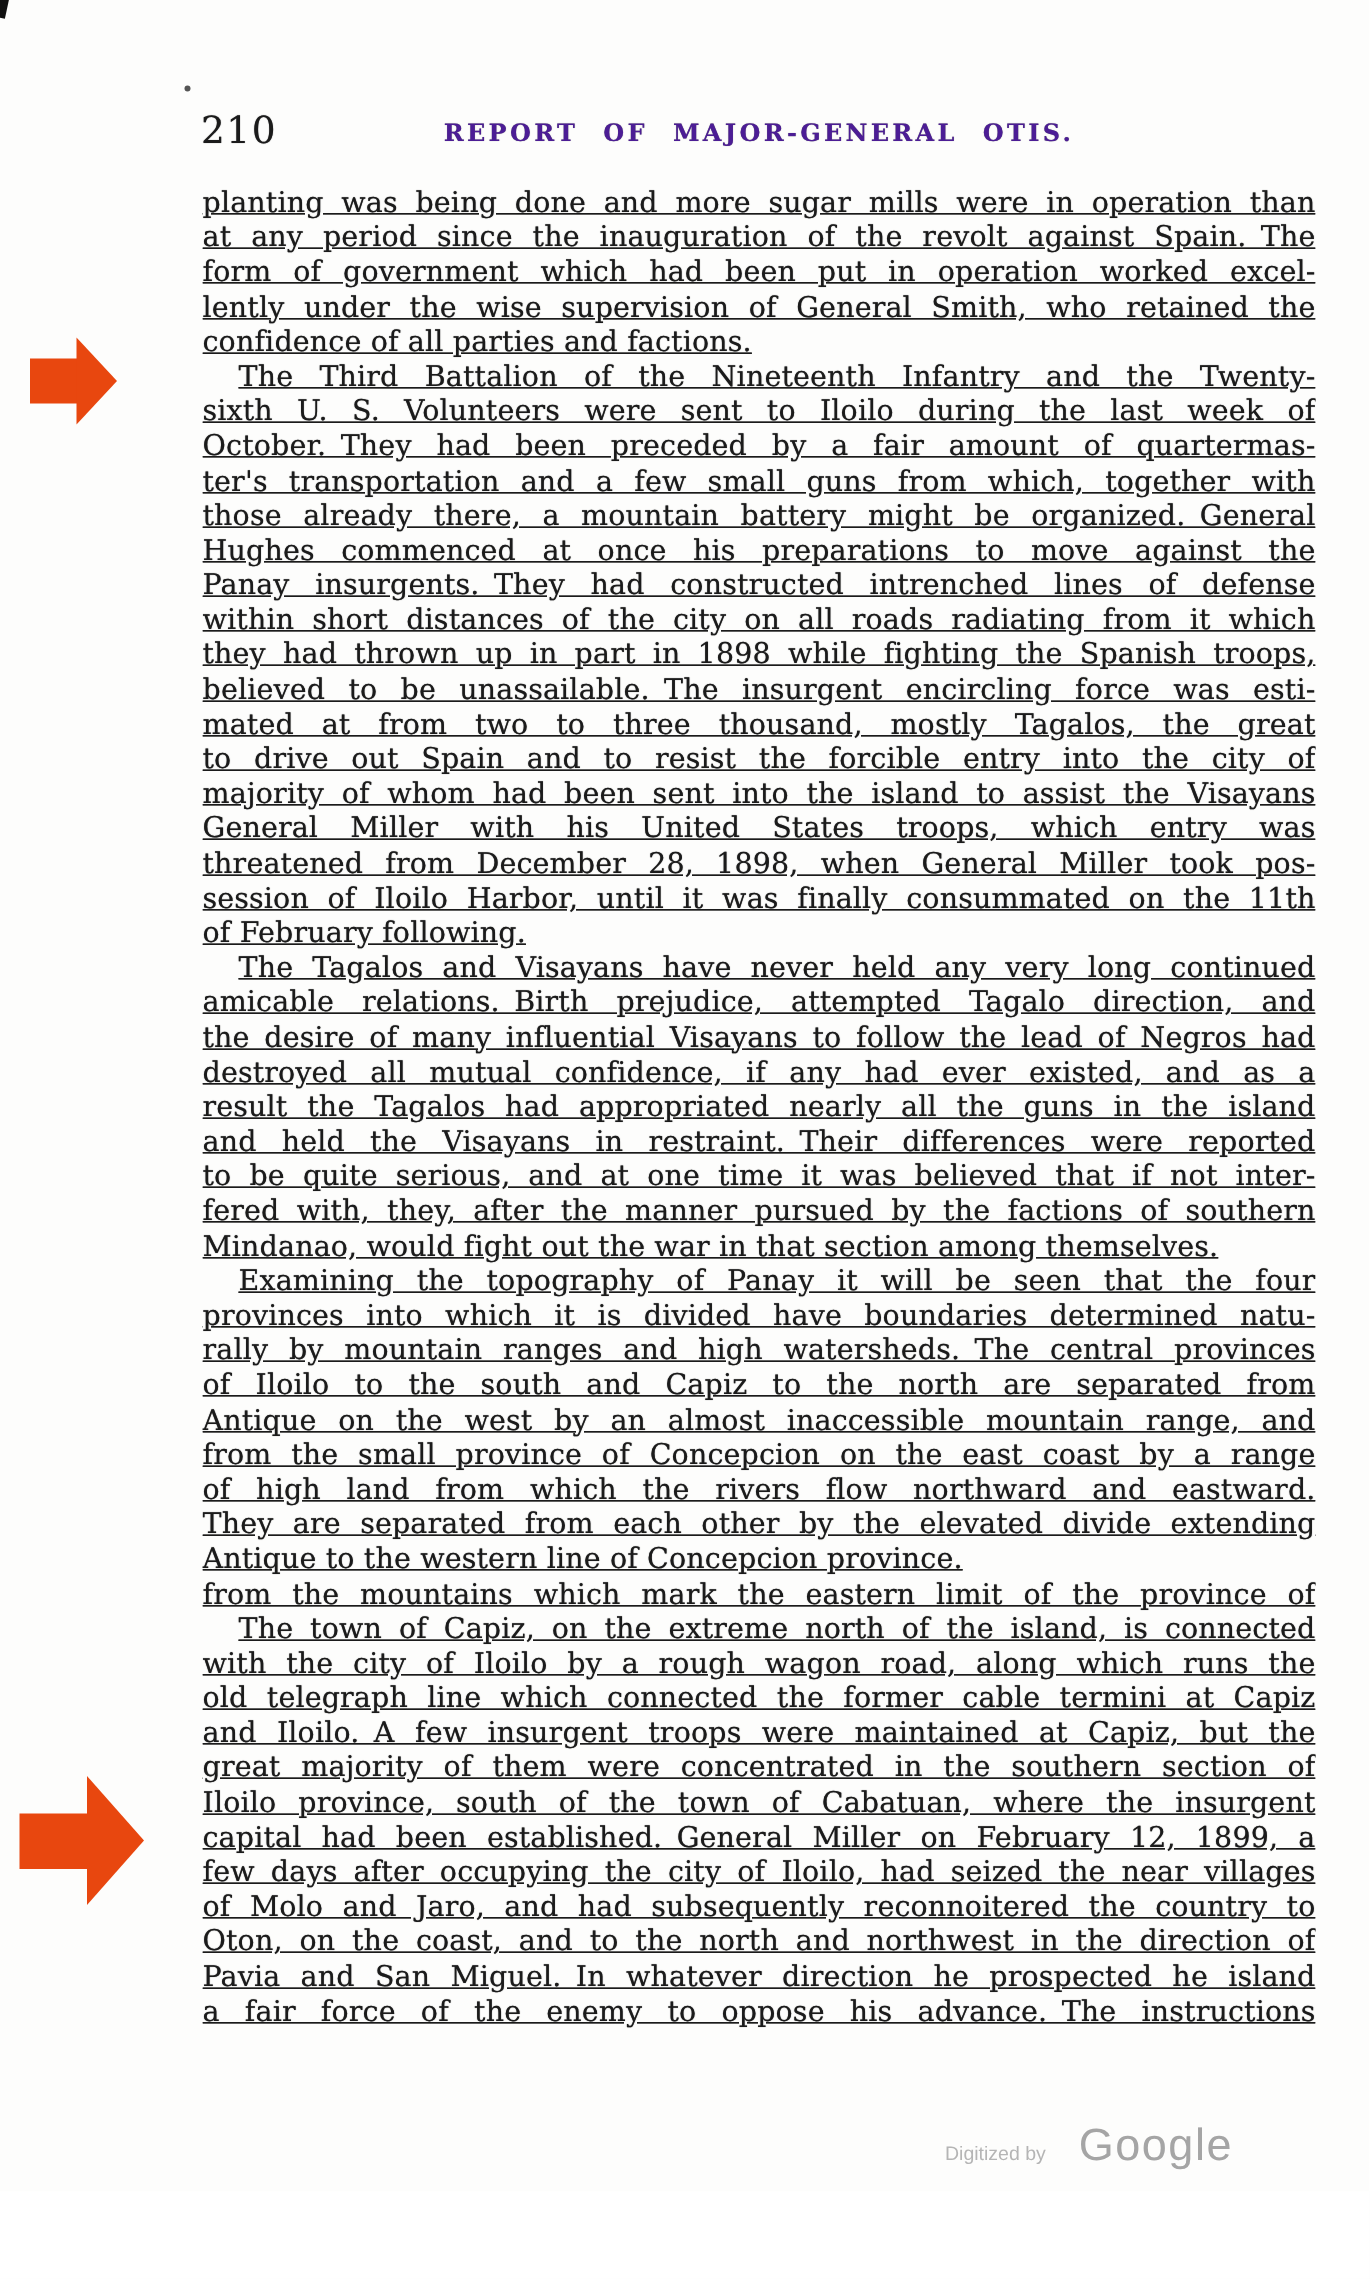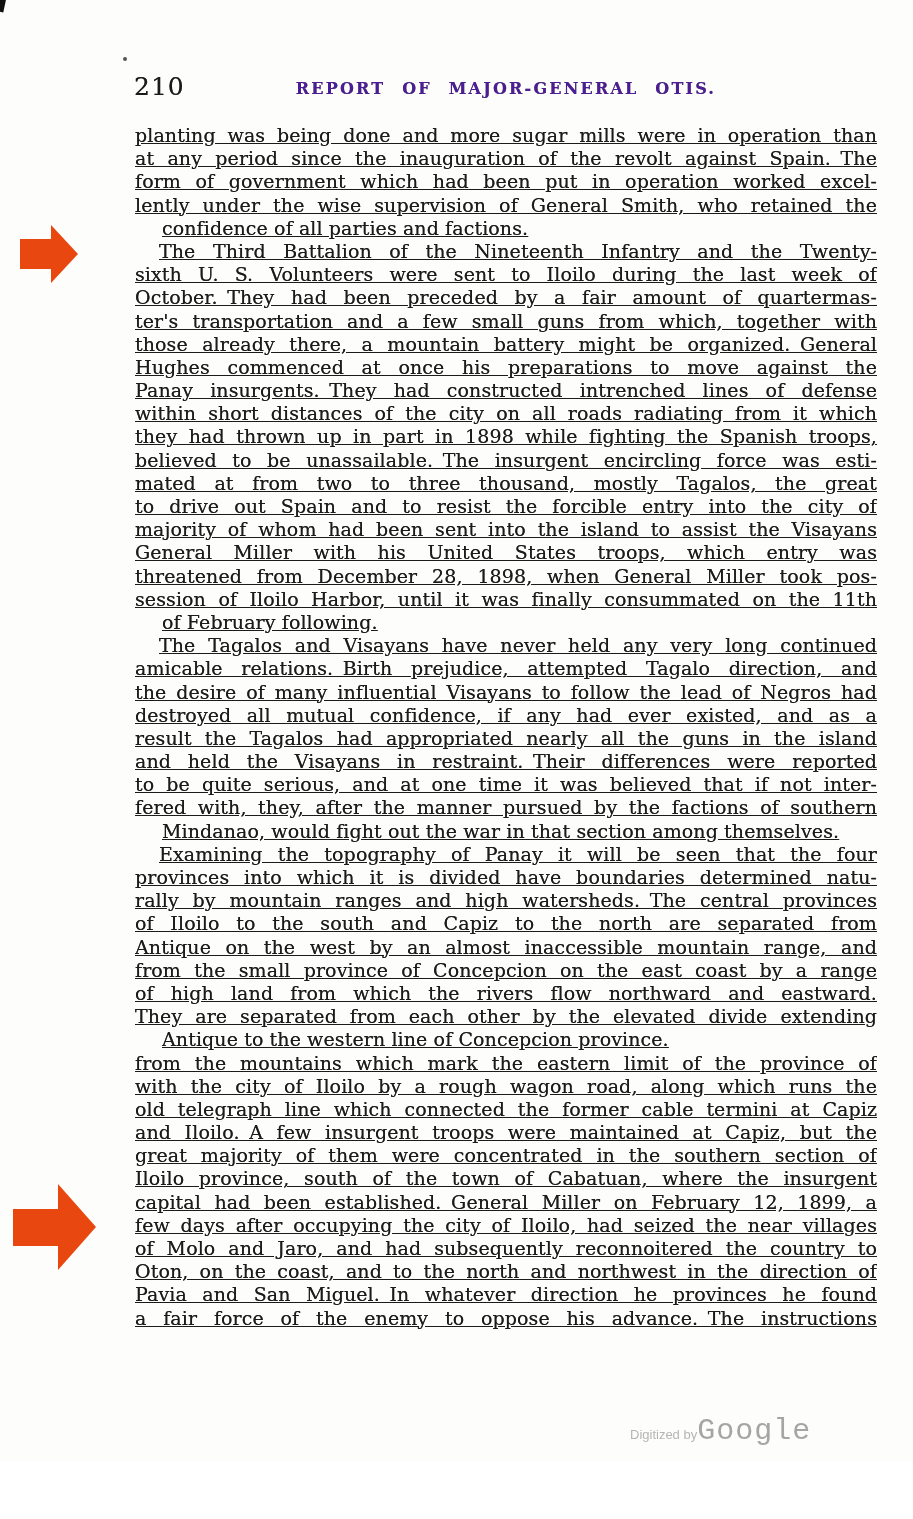--- a/index.html
+++ b/index.html
@@ -45,21 +45,21 @@
   .para { margin: 0; padding: 0; }
   .line {
     display: block;
     height: 23.2px;
     line-height: 23.2px;
     overflow: hidden;
     text-align: justify;
     text-align-last: justify;
     white-space: normal;
   }
-  .line.last { text-align-last: left; margin-left: 27px; }
+  .line.last { text-align-last: left; }
   .line.indent { text-indent: 24px; }
   
   .arrow { position: absolute; }
   .arrow .arrow-body { position: absolute; }
   .arrow .arrow-head {
     position: absolute;
     width: 0; height: 0;
     border-top-style: solid; border-top-color: transparent;
     border-bottom-style: solid; border-bottom-color: transparent;
     border-left-style: solid;
@@ -75,29 +75,29 @@
   .arrow-2 .arrow-head {
     left: 45px; top: 0;
     border-top-width: 43px; border-bottom-width: 43px; border-left-width: 38px;
   }
   
   .watermark {
     position: absolute;
     left: 630px; top: 1414px;
     display: flex;
     align-items: baseline;
-    gap: 0;
+    gap: 22px;
   }
   .wm-prefix {
     font-family: "Liberation Sans", "DejaVu Sans", sans-serif;
     font-size: 13px;
     color: #b5b5b5;
   }
   .wm-logo {
-    font-family: Liberation Mono, monospace;
+    font-family: Liberation Sans, sans-serif;
     font-size: 30px;
     color: #a5a5a5;
     letter-spacing: 1px;
   }
   
   .artifact-corner {
     position: absolute;
     left: -2px; top: -4px;
     width: 7px; height: 16px;
     background: #111;
@@ -178,30 +178,31 @@
         <div class="line">rally by mountain ranges and high watersheds. The central provinces</div>
         <div class="line">of Iloilo to the south and Capiz to the north are separated from</div>
         <div class="line">Antique on the west by an almost inaccessible mountain range, and</div>
         <div class="line">from the small province of Concepcion on the east coast by a range</div>
         <div class="line">of high land from which the rivers flow northward and eastward.</div>
         <div class="line">They are separated from each other by the elevated divide extending</div>
         <div class="line last">Antique to the western line of Concepcion province.</div>
         <div class="line">from the mountains which mark the eastern limit of the province of</div>
       </div>
       <div class="para">
+        <div class="line indent">The town of Capiz, on the extreme north of the island, is connected</div>
         <div class="line">with the city of Iloilo by a rough wagon road, along which runs the</div>
         <div class="line">old telegraph line which connected the former cable termini at Capiz</div>
         <div class="line">and Iloilo. A few insurgent troops were maintained at Capiz, but the</div>
         <div class="line">great majority of them were concentrated in the southern section of</div>
         <div class="line">Iloilo province, south of the town of Cabatuan, where the insurgent</div>
         <div class="line">capital had been established. General Miller on February 12, 1899, a</div>
         <div class="line">few days after occupying the city of Iloilo, had seized the near villages</div>
         <div class="line">of Molo and Jaro, and had subsequently reconnoitered the country to</div>
         <div class="line">Oton, on the coast, and to the north and northwest in the direction of</div>
-        <div class="line">Pavia and San Miguel. In whatever direction he provinces he found</div>
+        <div class="line">Pavia and San Miguel. In whatever direction he prospected he island</div>
         <div class="line">a fair force of the enemy to oppose his advance. The instructions</div>
       </div>
     </div>
 
   <div class="arrow arrow-1">
     <div class="arrow-body" style="background: rgb(232, 71, 15);"></div>
     <div class="arrow-head" style="border-left-color: rgb(232, 71, 15);"></div>
   </div>
 
   <div class="arrow arrow-2">

